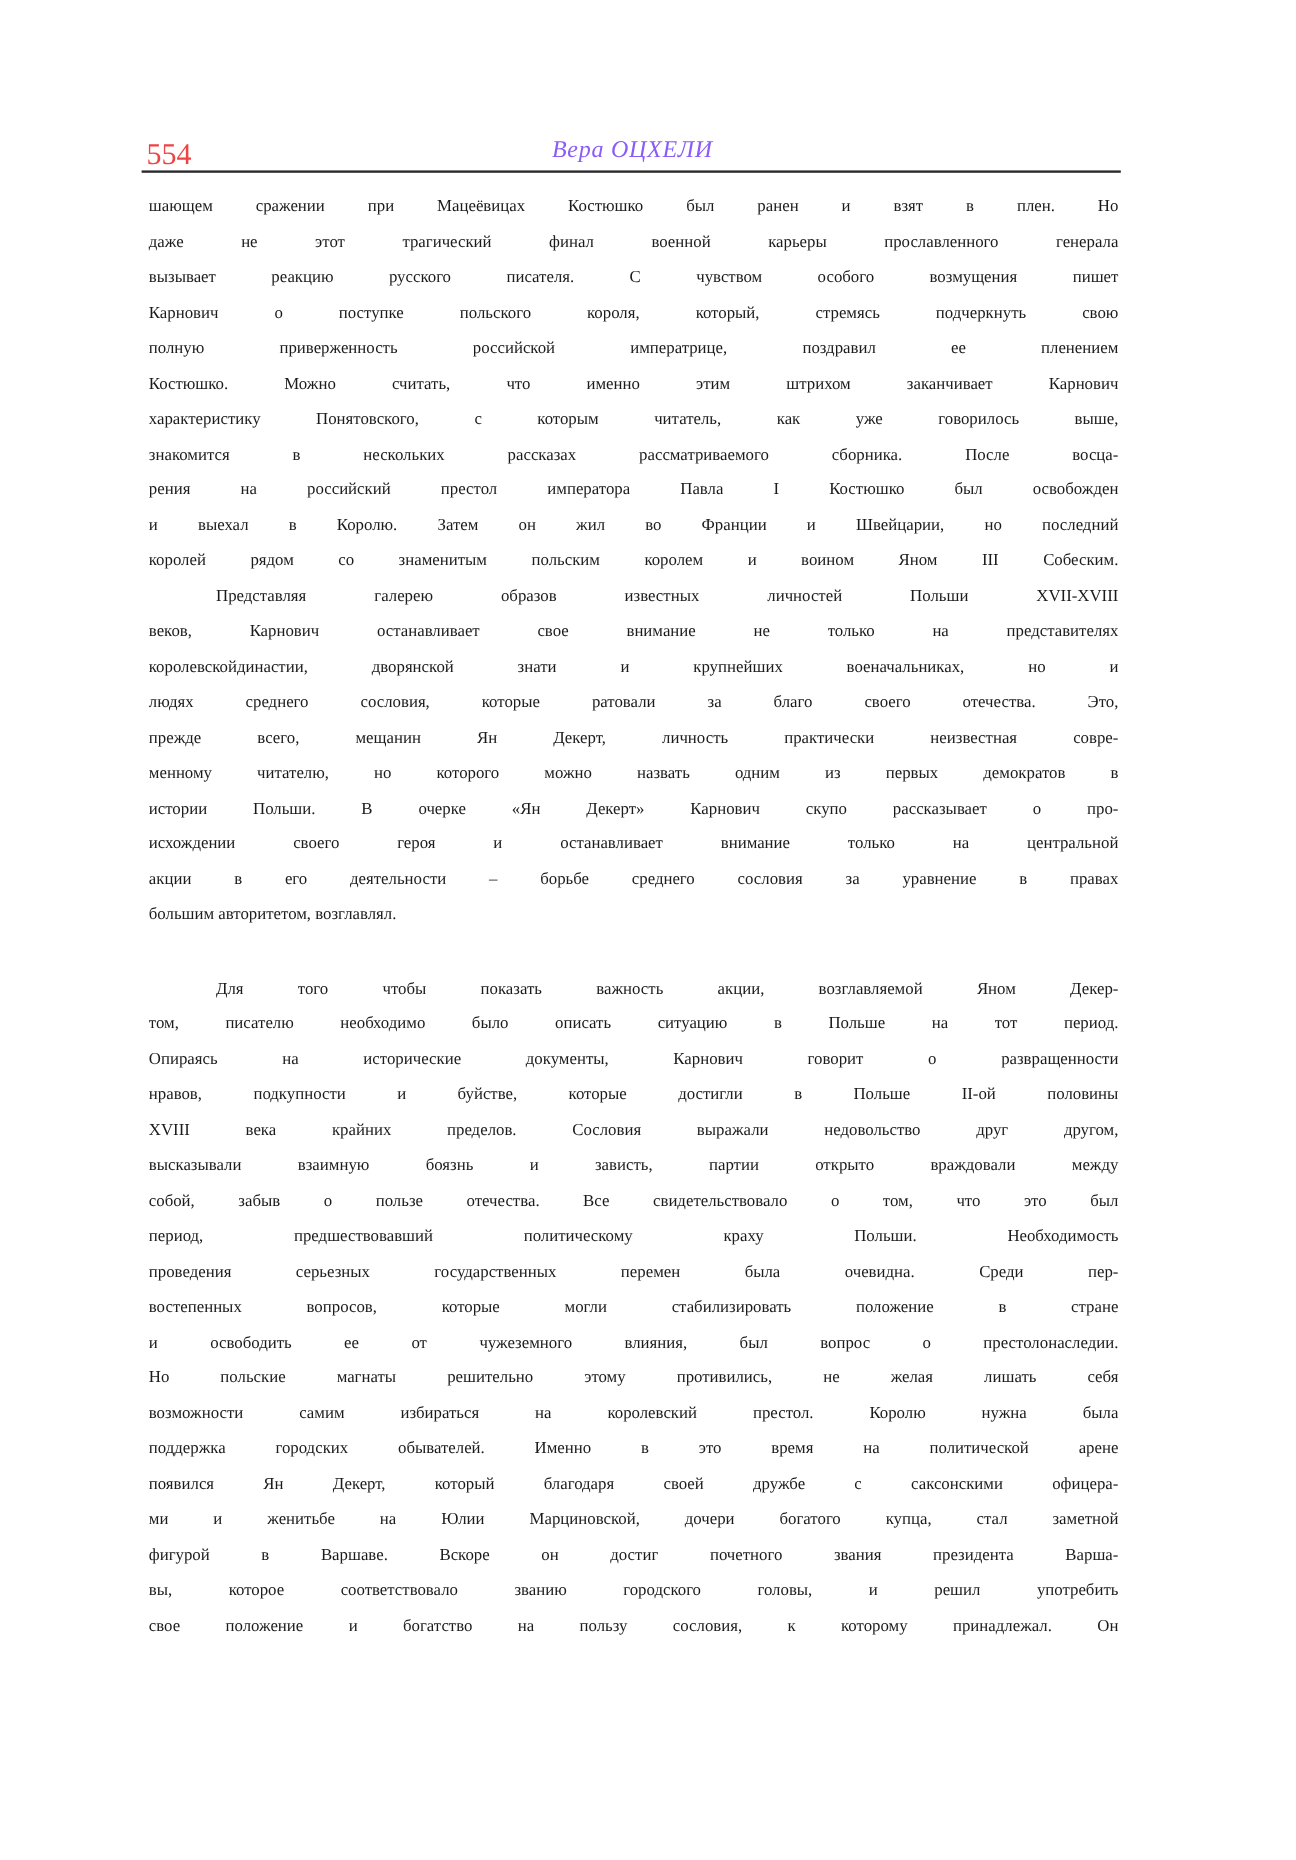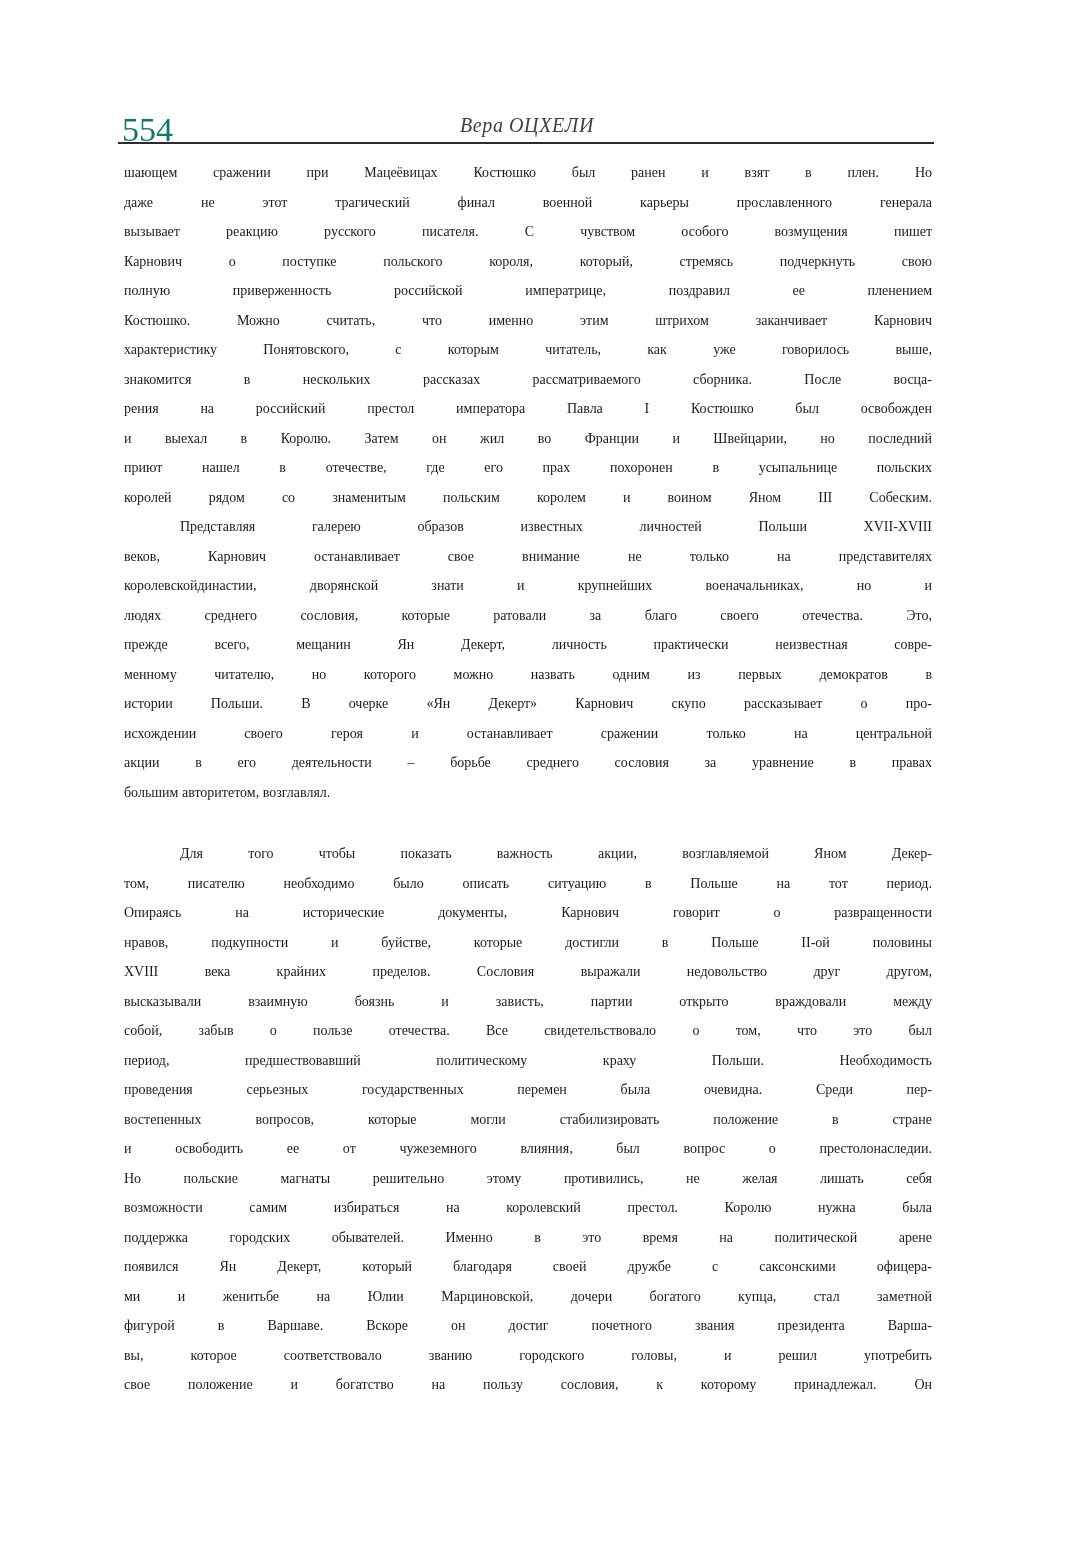--- a/index.html
+++ b/index.html
@@ -20,32 +20,32 @@
     position: absolute;
     top: 108px;
     left: 120px;
     width: 814px;
     height: 34px;
   }
   .page-number {
     position: absolute;
     left: 2px;
     bottom: -3px;
-    font-size: 34px;
+    font-size: 25px;
     line-height: 30px;
-    color: #0f766e;
+    color: #ef4444;
   }
   .running-head {
     display: block;
     text-align: center;
     font-style: italic;
     font-size: 20px;
     line-height: 34px;
     letter-spacing: 0.6px;
-    color: #404040;
+    color: #8b5cf6;
   }
   .header-rule {
     position: absolute;
     top: 142px;
     left: 118px;
     width: 816px;
     border: 0;
     border-top: 2px solid #2b2b2b;
     margin: 0;
   }
@@ -92,33 +92,32 @@
       <div class="line">шающем сражении при Мацеёвицах Костюшко был ранен и взят в плен. Но</div>
       <div class="line">даже не этот трагический финал военной карьеры прославленного генерала</div>
       <div class="line">вызывает реакцию русского писателя. С чувством особого возмущения пишет</div>
       <div class="line">Карнович о поступке польского короля, который, стремясь подчеркнуть свою</div>
       <div class="line">полную приверженность российской императрице, поздравил ее пленением</div>
       <div class="line">Костюшко. Можно считать, что именно этим штрихом заканчивает Карнович</div>
       <div class="line">характеристику Понятовского, с которым читатель, как уже говорилось выше,</div>
       <div class="line">знакомится в нескольких рассказах рассматриваемого сборника. После восца-</div>
       <div class="line">рения на российский престол императора Павла I Костюшко был освобожден</div>
       <div class="line">и выехал в Королю. Затем он жил во Франции и Швейцарии, но последний</div>
-      <div class="line">приют нашел в отечестве, где его прах похоронен в усыпальнице польских</div>
       <div class="line">королей рядом со знаменитым польским королем и воином Яном III Собеским.</div>
     </div>
 
     <div class="paragraph">
       <div class="line indent">Представляя галерею образов известных личностей Польши XVII-XVIII</div>
       <div class="line">веков, Карнович останавливает свое внимание не только на представителях</div>
       <div class="line">королевскойдинастии, дворянской знати и крупнейших военачальниках, но и</div>
       <div class="line">людях среднего сословия, которые ратовали за благо своего отечества. Это,</div>
       <div class="line">прежде всего, мещанин Ян Декерт, личность практически неизвестная совре-</div>
       <div class="line">менному читателю, но которого можно назвать одним из первых демократов в</div>
       <div class="line">истории Польши. В очерке «Ян Декерт» Карнович скупо рассказывает о про-</div>
-      <div class="line">исхождении своего героя и останавливает сражении только на центральной</div>
+      <div class="line">исхождении своего героя и останавливает внимание только на центральной</div>
       <div class="line">акции в его деятельности – борьбе среднего сословия за уравнение в правах</div>
       <div class="line left">большим авторитетом, возглавлял.</div>
     </div>
 
     <div class="paragraph gap">
       <div class="line indent">Для того чтобы показать важность акции, возглавляемой Яном Декер-</div>
       <div class="line">том, писателю необходимо было описать ситуацию в Польше на тот период.</div>
       <div class="line">Опираясь на исторические документы, Карнович говорит о развращенности</div>
       <div class="line">нравов, подкупности и буйстве, которые достигли в Польше II-ой половины</div>
       <div class="line">XVIII века крайних пределов. Сословия выражали недовольство друг другом,</div>

